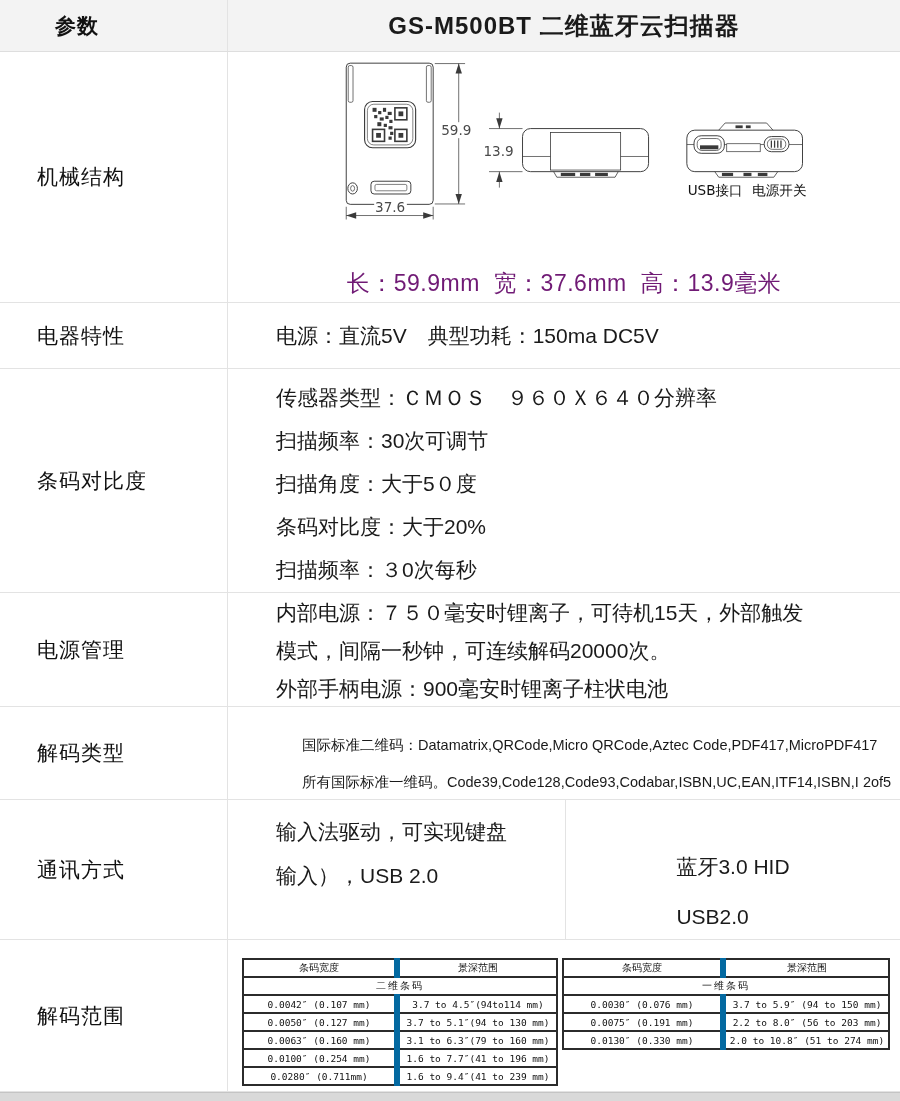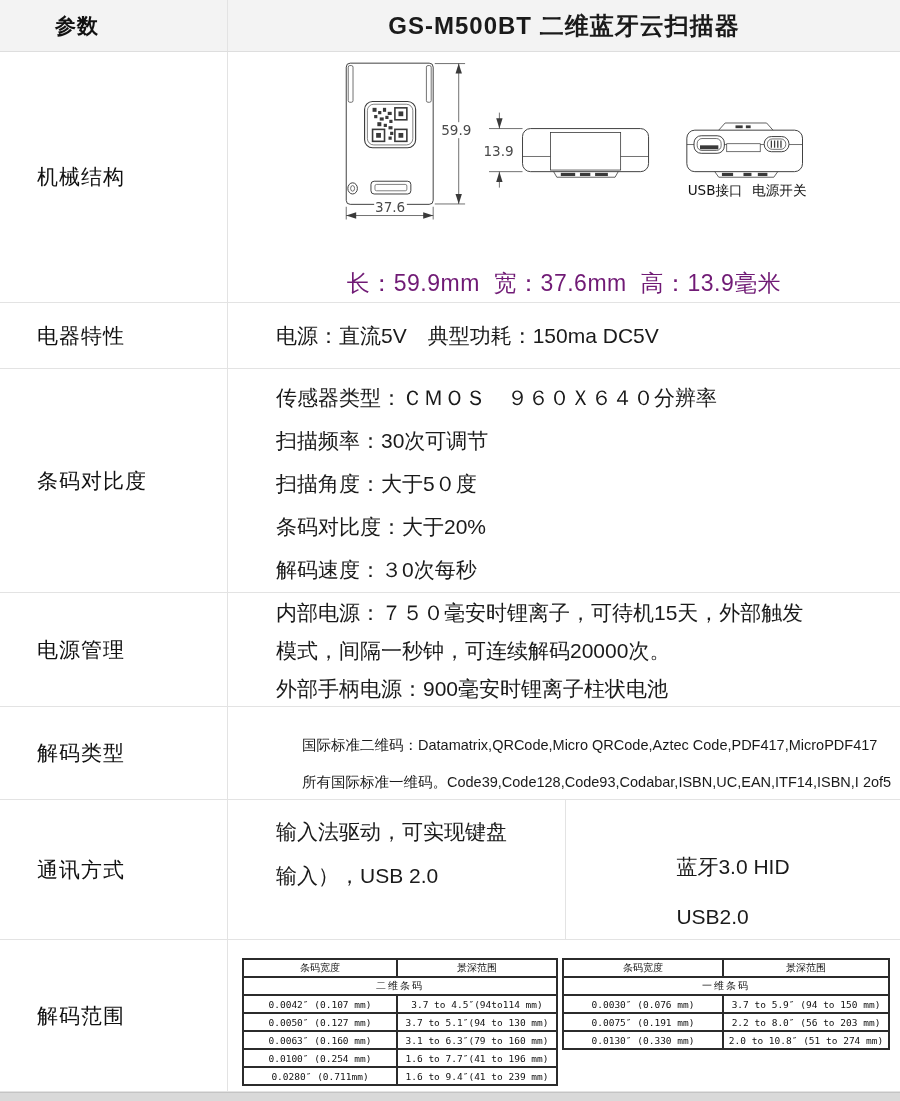--- a/index.html
+++ b/index.html
@@ -73,21 +73,21 @@
     font-family:"DejaVu Sans Mono","Liberation Mono",monospace;
     font-size:9.5px; color:#111; table-layout:fixed;
   }
   .mini-table.t2d { left:14px; top:18px; width:316px; }
   .mini-table.t1d { left:334px; top:18px; width:328px; }
   .mini-table, .mini-table td { border:2px solid #2b2b2b; }
   .mini-table td {
     height:18px; text-align:center; padding:0 2px; overflow:hidden;
     white-space:nowrap;
   }
-  .mini-table td + td { border-left:1px solid #0369a1; }
+  .mini-table td + td { border-left:6px solid #0369a1; }
   .mini-table .th { font-size:10px; }
   .mini-table .group td { letter-spacing:2px; font-size:10px; }
 
   
   .footer-bar { height:9px; background:#d9d9d9; border-top:1px solid #c4c4c4; }
 </style>
 </head>
 <body>
 
 <div class="spec-table">
@@ -229,21 +229,21 @@
     <div class="content-cell pre">电源：直流5V　典型功耗：150ma DC5V</div>
   </div>
 
   <div class="row scan">
     <div class="label-cell">条码对比度</div>
     <div class="content-cell">
       <div class="line pre">传感器类型：ＣＭＯＳ　９６０Ｘ６４０分辨率</div>
       <div class="line pre">扫描频率：30次可调节</div>
       <div class="line pre">扫描角度：大于5０度</div>
       <div class="line pre">条码对比度：大于20%</div>
-      <div class="line pre">解码速度：３0次每秒</div>
+      <div class="line pre">扫描频率：３0次每秒</div>
     </div>
   </div>
 
   <div class="row power">
     <div class="label-cell">电源管理</div>
     <div class="content-cell">
       <div class="line pre">内部电源：７５０毫安时锂离子，可待机15天，外部触发</div>
       <div class="line pre">模式，间隔一秒钟，可连续解码20000次。</div>
       <div class="line pre">外部手柄电源：900毫安时锂离子柱状电池</div>
     </div>

